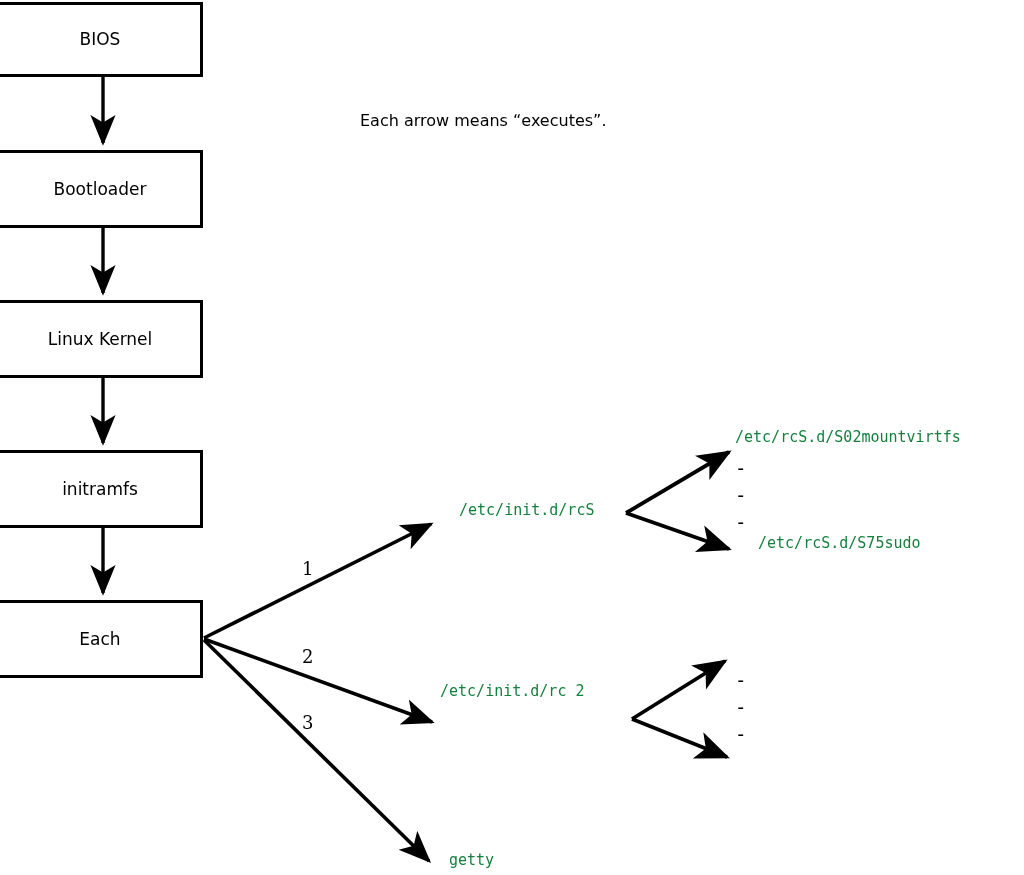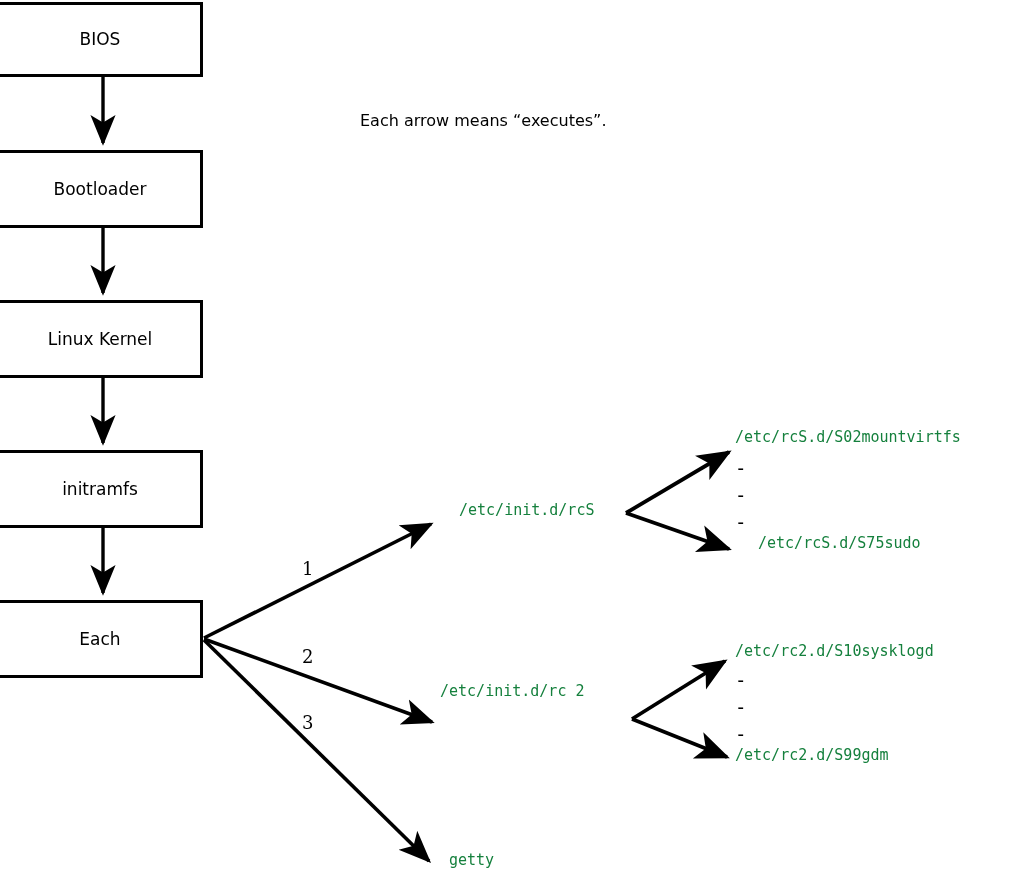--- a/index.html
+++ b/index.html
@@ -151,19 +151,17 @@
   <div class="mono-label" style="left:447px; top:503px;margin-left:12px;">/etc/init.d/rcS</div>
   <div class="mono-label" style="left:440px; top:684px;">/etc/init.d/rc 2</div>
   <div class="mono-label" style="left:449px; top:853px;">getty</div>
 
   <div class="mono-label" style="left:735px; top:430px;">/etc/rcS.d/S02mountvirtfs</div>
   <div class="ellipsis-mark" style="left:735px; top:459px;">-</div>
   <div class="ellipsis-mark" style="left:735px; top:486px;">-</div>
   <div class="ellipsis-mark" style="left:735px; top:513px;">-</div>
   <div class="mono-label" style="left:758px; top:536px;">/etc/rcS.d/S75sudo</div>
 
-  <div class="mono-label" style="left:735px; top:644px;">/etc/rc2.d/S10sysklogd</div>
   <div class="ellipsis-mark" style="left:735px; top:671px;">-</div>
   <div class="ellipsis-mark" style="left:735px; top:698px;">-</div>
   <div class="ellipsis-mark" style="left:735px; top:725px;">-</div>
-  <div class="mono-label" style="left:735px; top:748px;">/etc/rc2.d/S99gdm</div>
 
 </div>
 
 </body></html>

